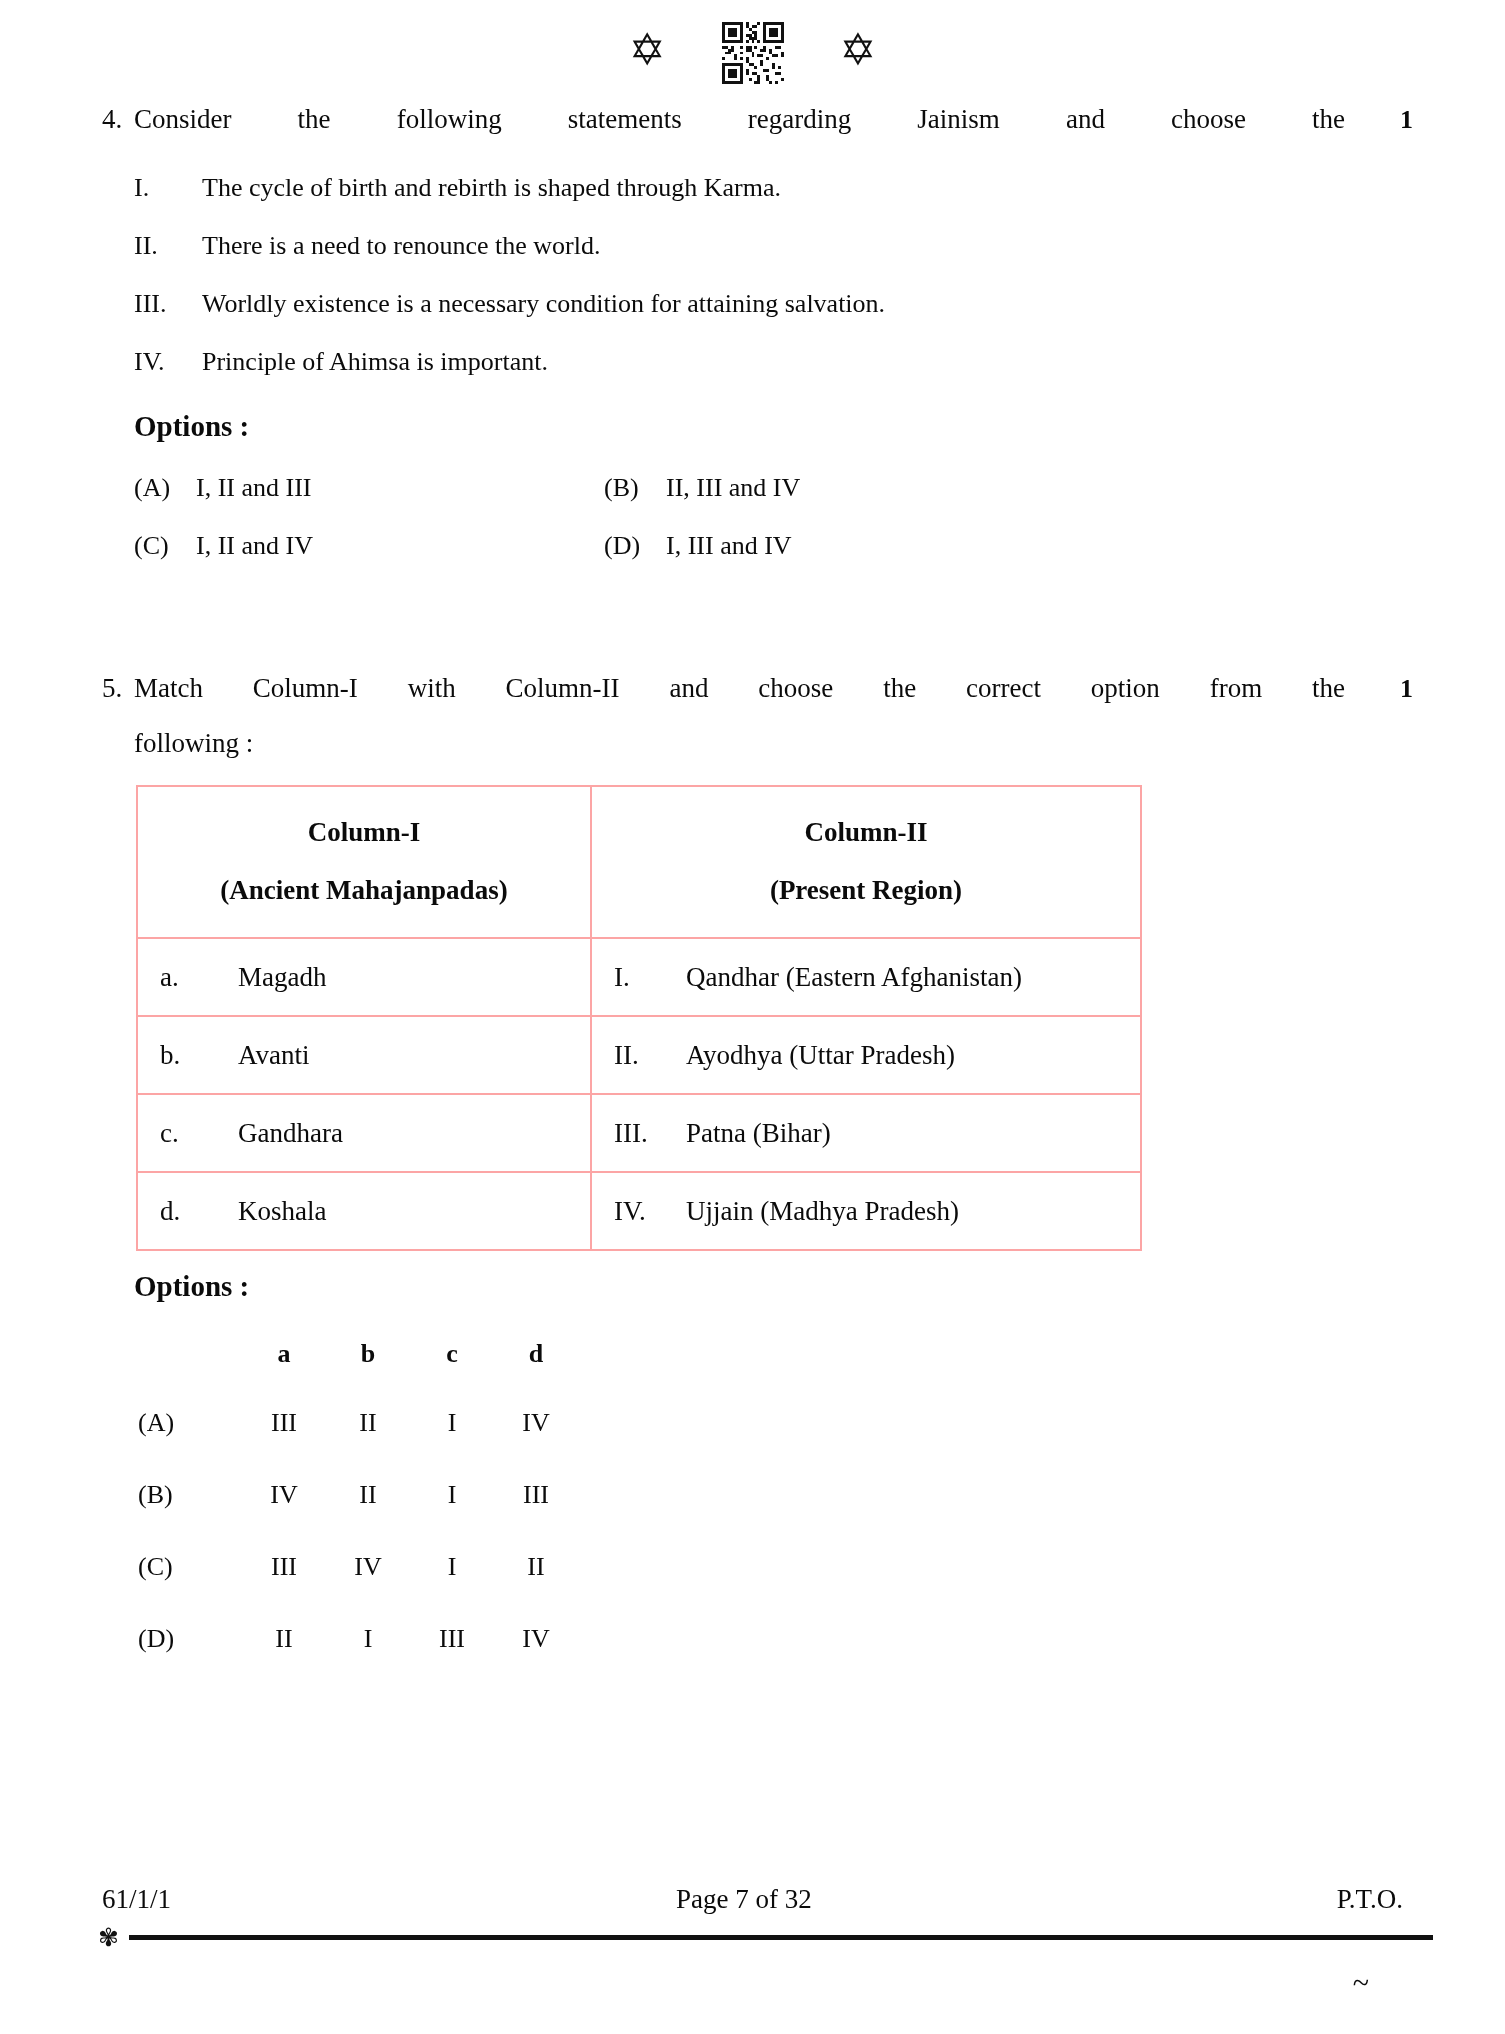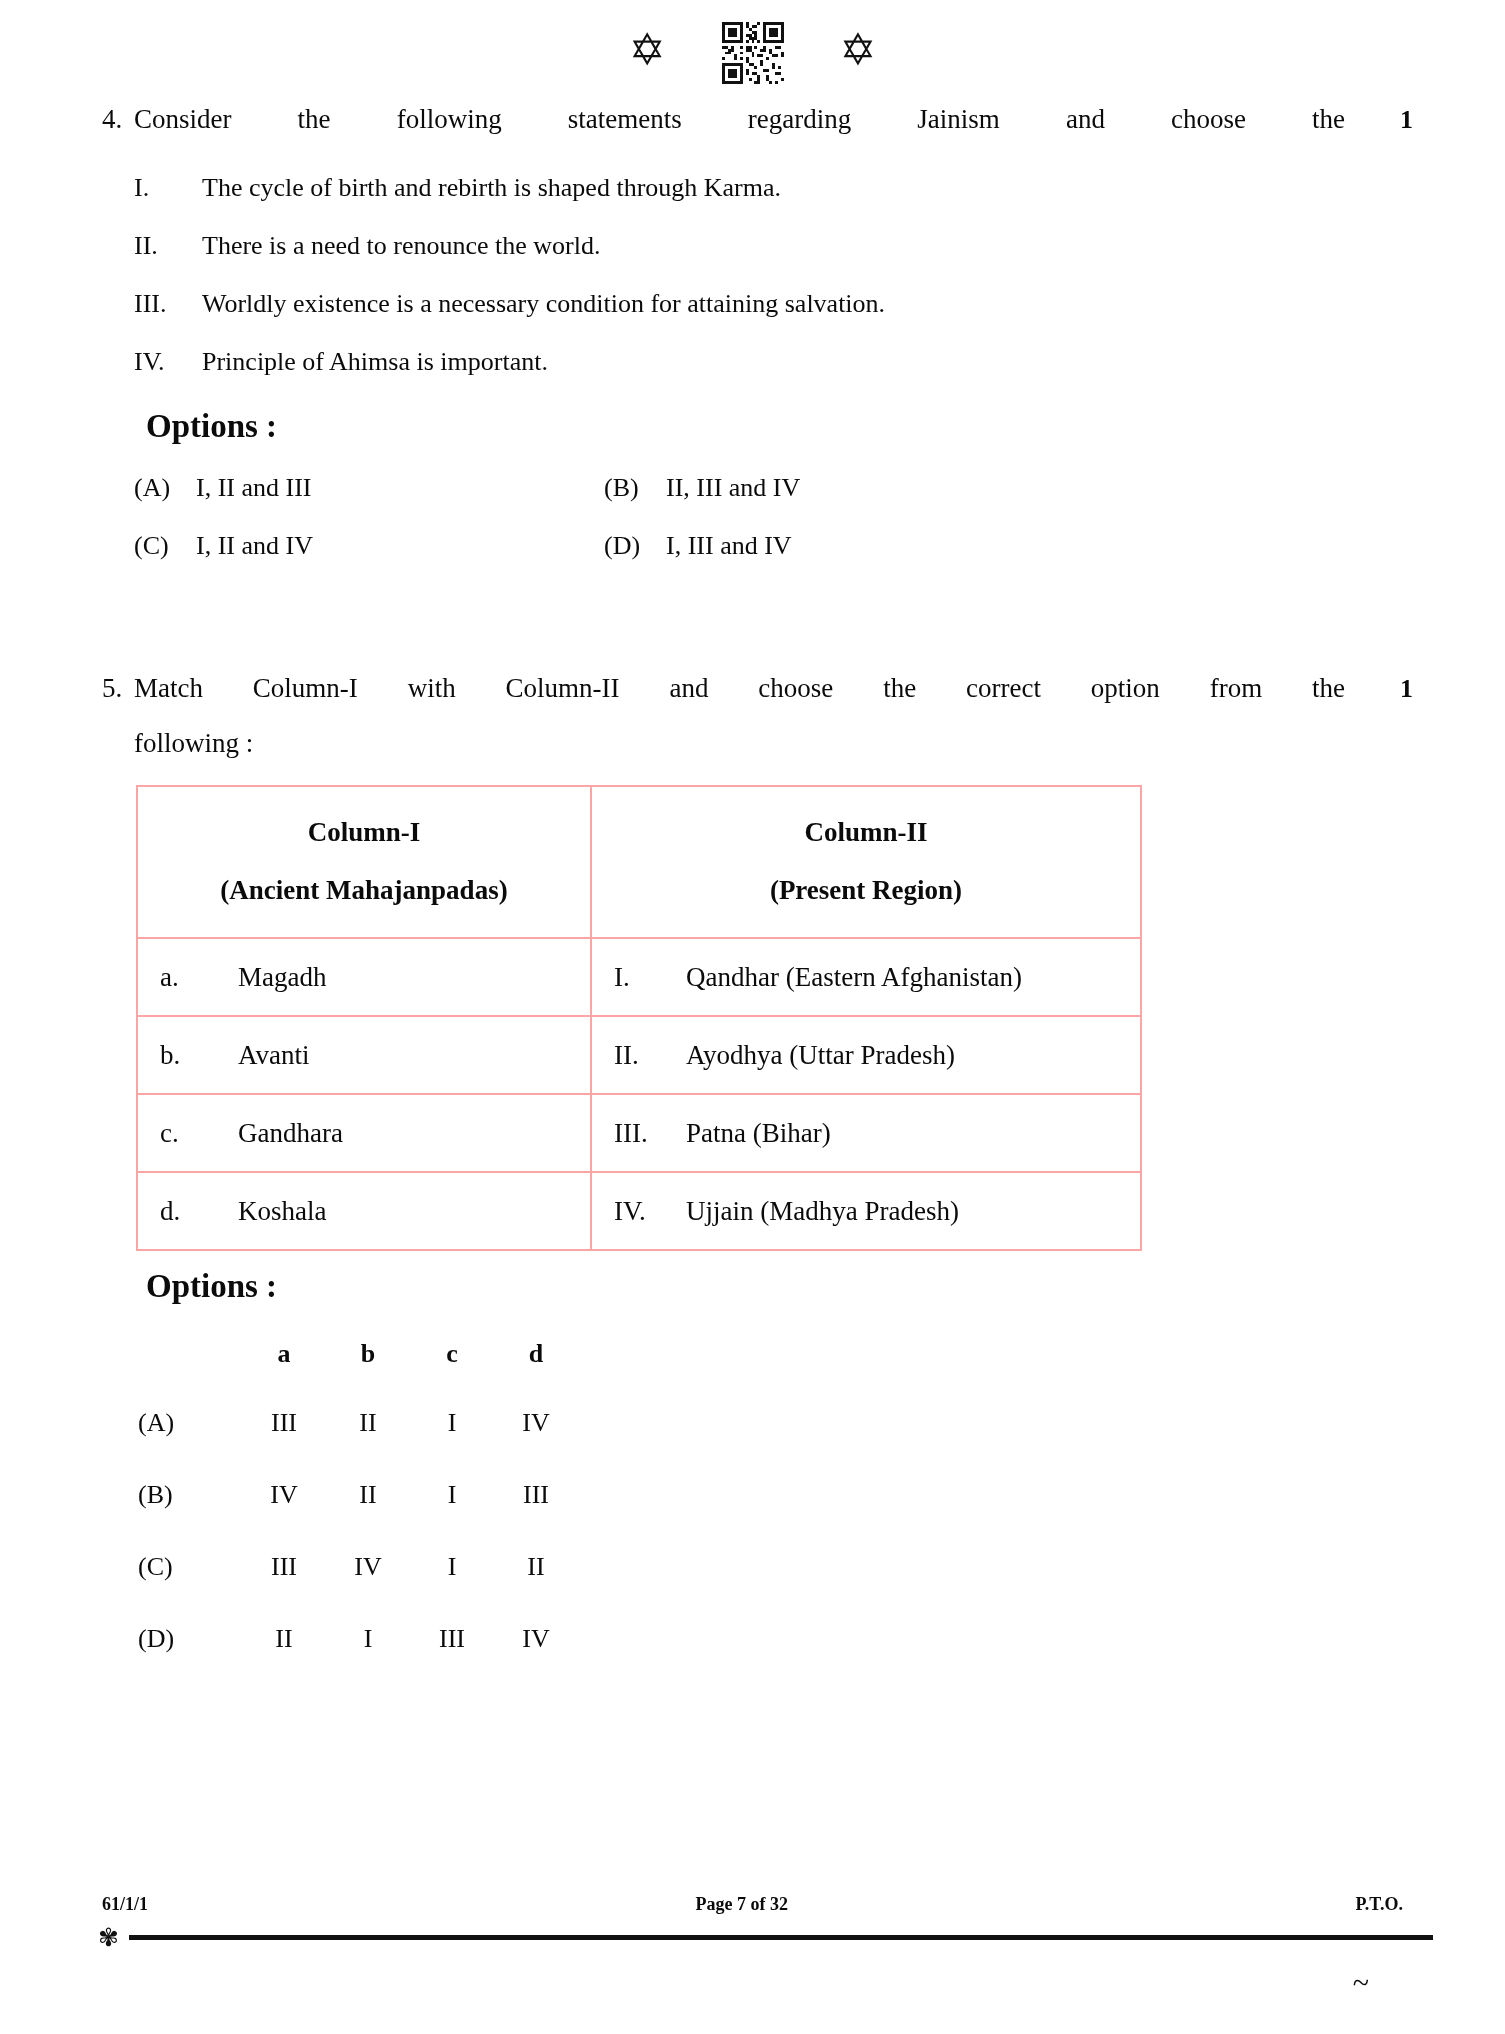--- a/index.html
+++ b/index.html
@@ -101,25 +101,24 @@
     line-height: 58px;
     align-items: baseline;
   }
   .stmt-marker {
     width: 68px;
     flex: 0 0 68px;
   }
   .stmt-text { flex: 1 1 auto; }
 
   .options-label {
-    font-size: 33px;
+    font-size: 29px;
     font-weight: bold;
     line-height: 58px;
     margin-top: 6px;
-    margin-left: 12px;
   }
 
   
   .opt-grid {
     margin-top: 4px;
   }
   .opt-row {
     display: flex;
     line-height: 58px;
   }
@@ -201,22 +200,22 @@
   
   .doc-footer {
     position: absolute;
     left: 58px;
     right: 58px;
     bottom: 36px;
   }
   .footer-row {
     display: flex;
     align-items: baseline;
-    font-size: 18px;
-    font-weight: bold;
+    font-size: 27px;
+    font-weight: normal;
     padding: 0 44px 0 44px;
     justify-content: space-between;
   }
   .footer-left  { flex: 0 0 auto; }
   .footer-mid   { flex: 1 1 auto; text-align: center; }
   .footer-right { flex: 0 0 auto; margin-left: 20px; }
 
   .footer-rule-wrap {
     display: flex;
     align-items: center;

